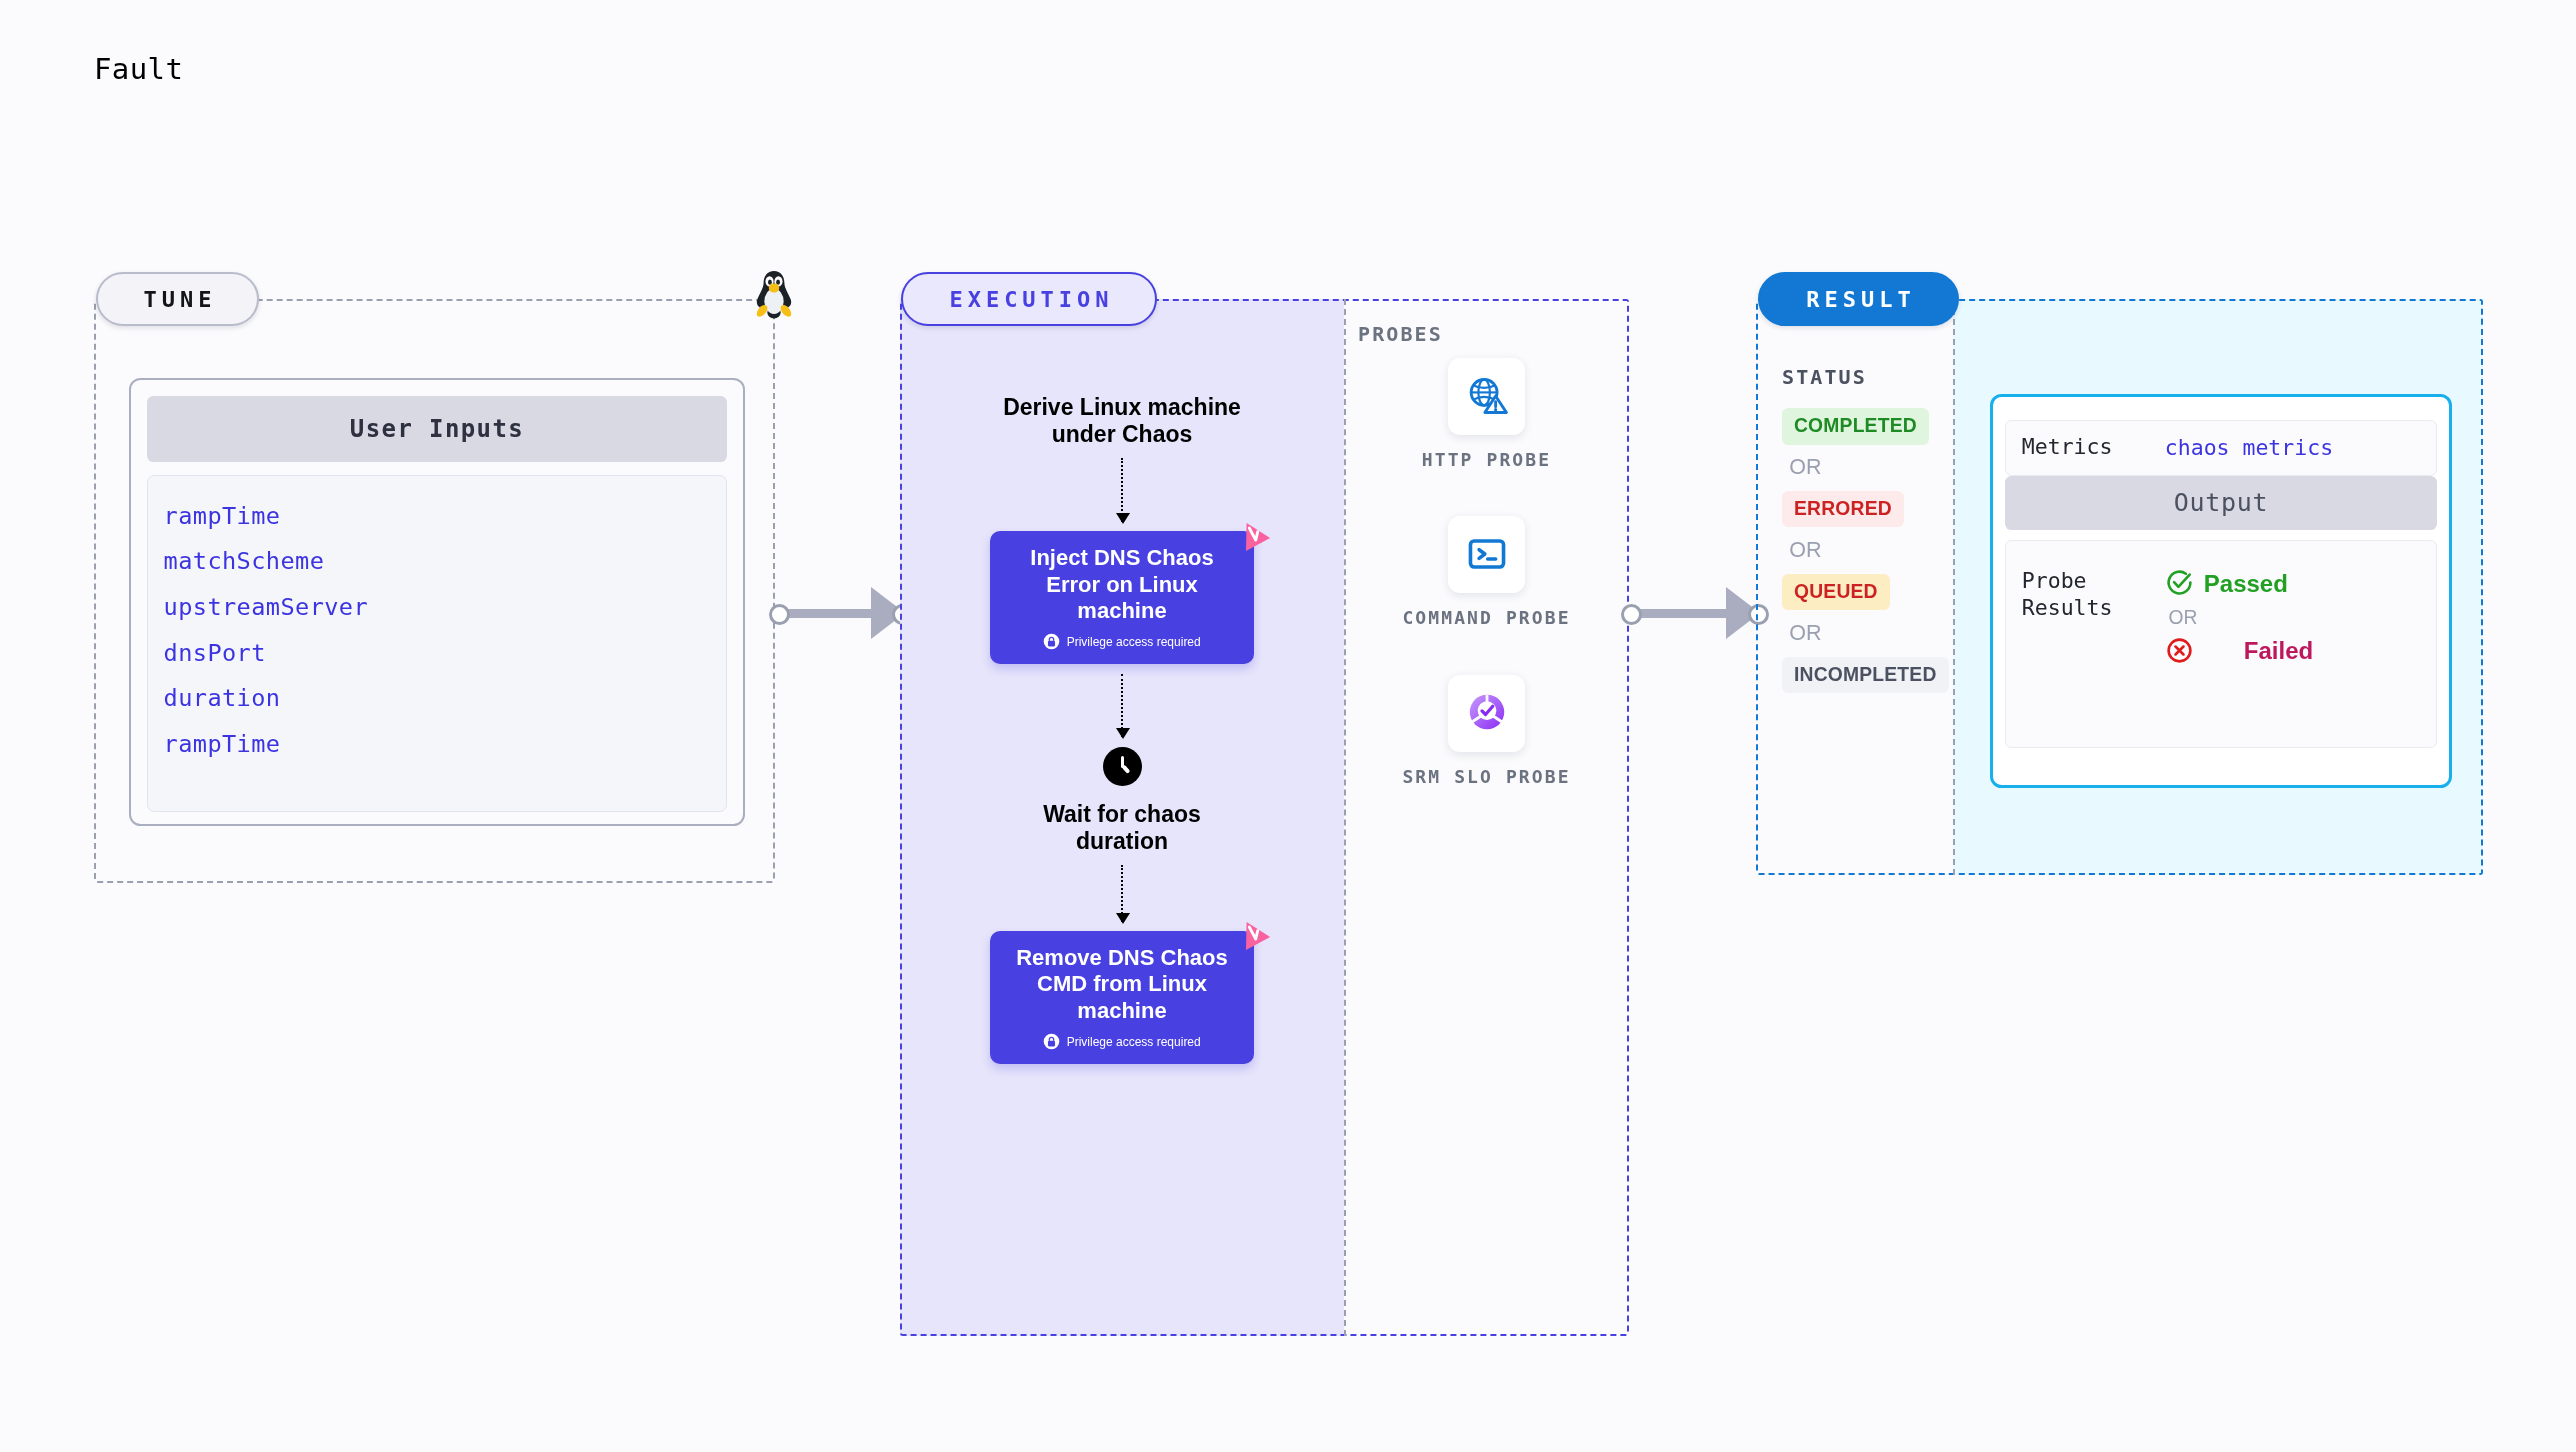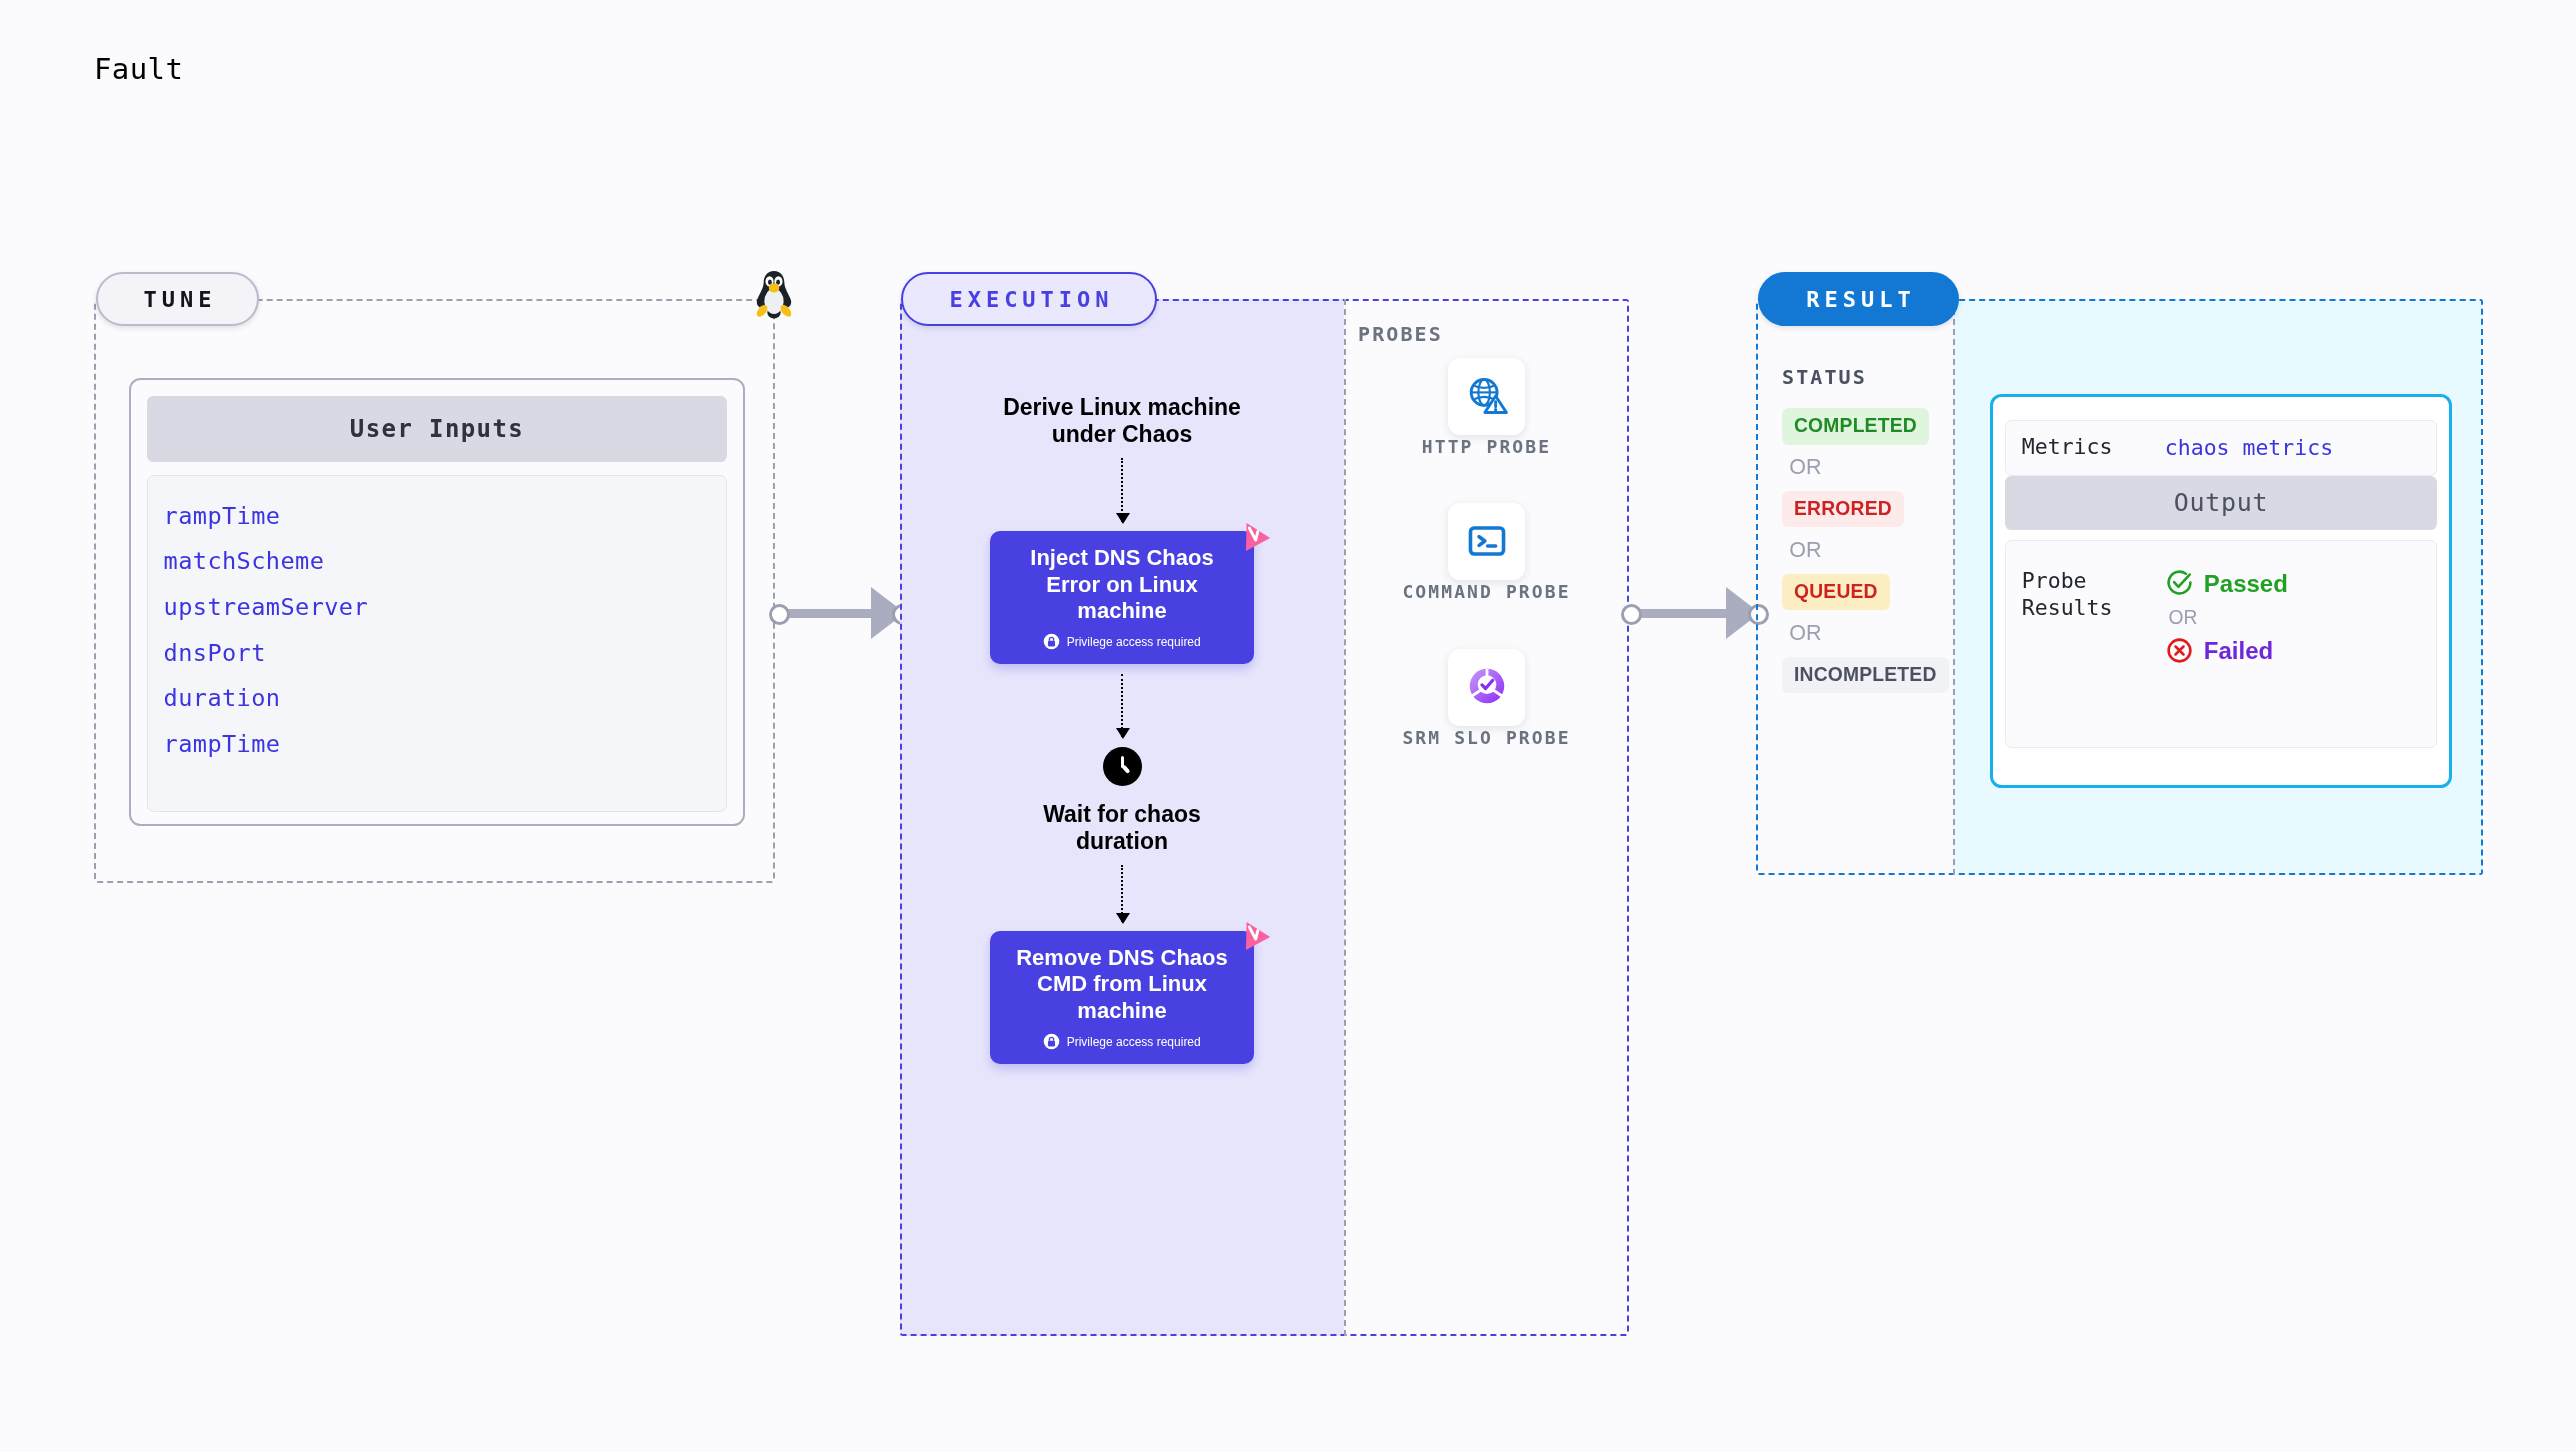--- a/index.html
+++ b/index.html
@@ -162,20 +162,21 @@
     width: 285px;
     display: flex; flex-direction: column; align-items: center; gap: 44px;
   }
   .probe-item { display: flex; flex-direction: column; align-items: center; }
   .probe-tile {
     width: 77px; height: 77px; background: #fff;
     border-radius: 12px; box-shadow: 0 2.9px 8.6px rgba(40,45,80,.11);
     display: flex; align-items: center; justify-content: center;
   }
   .probe-label {
+    margin-top: 13px;
     font-family: "DejaVu Sans Mono", monospace;
     font-size: 18px; font-weight: bold; color: #6b7280;
     letter-spacing: 2.1px; text-align: center; line-height: 1.35;
   }
 
   
   #result-zone {
     position: absolute; left: 1756px; top: 299px;
     width: 727px; height: 576px;
     border: 2.9px dashed #1278d4; border-radius: 2.9px;
@@ -467,20 +468,20 @@
           <span class="pr-text" style="color:#22a024;">Passed</span>
         </div>
         <div class="pr-or">OR</div>
         <div class="pr-line">
           <span>
             <svg width="29" height="29" viewBox="0 0 40 40">
               <circle cx="20" cy="20" r="15" fill="none" stroke="#e01b1b" stroke-width="3.6"></circle>
               <path d="M14.5 14.5 L25.5 25.5 M25.5 14.5 L14.5 25.5" stroke="#e01b1b" stroke-width="3.6" stroke-linecap="round"></path>
             </svg>
           </span>
-          <span class="pr-text" style="color:#6d28d9;">Failed</span>
+          <span class="pr-text" style="color:#be185d;margin-left:40px;">Failed</span>
         </div>
       </div>
     </div>
   </div>
 
 </div>
 
 
 </body></html>

